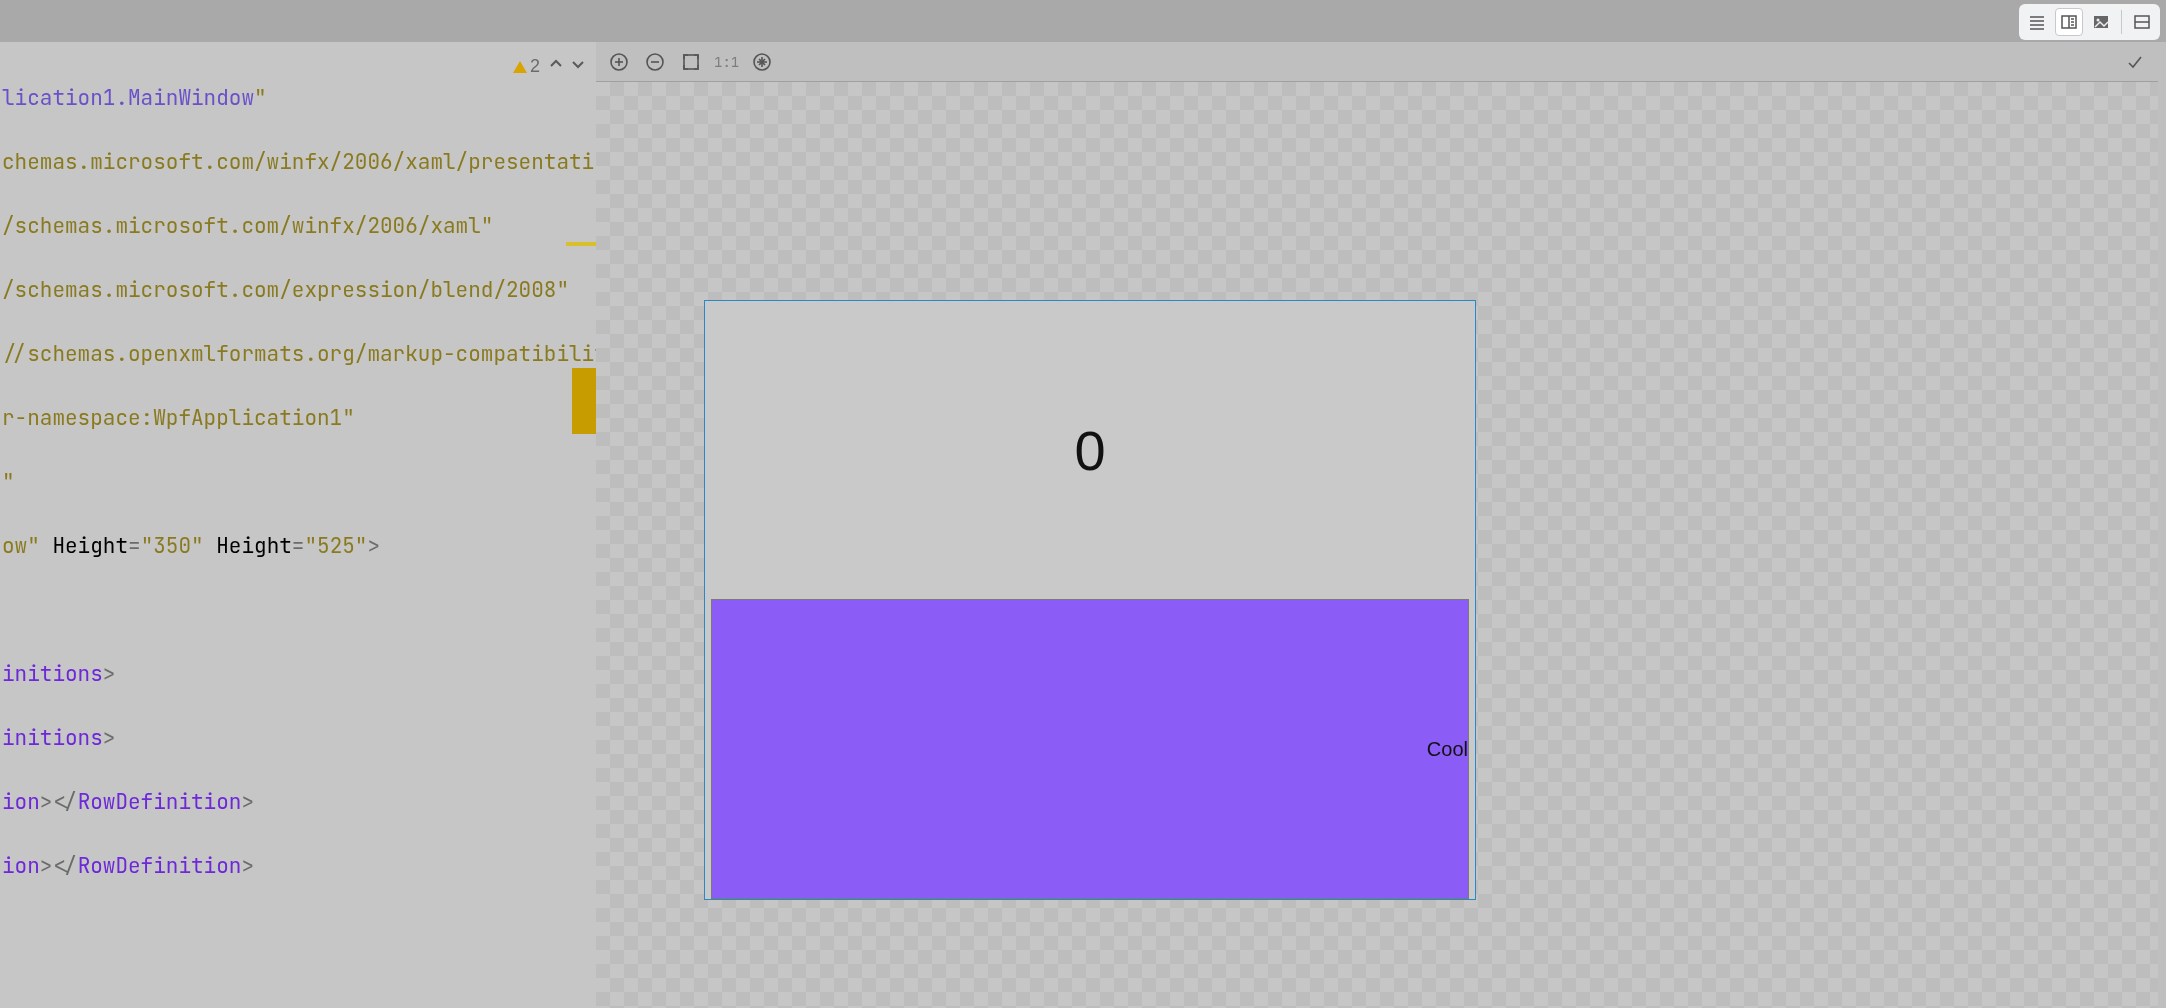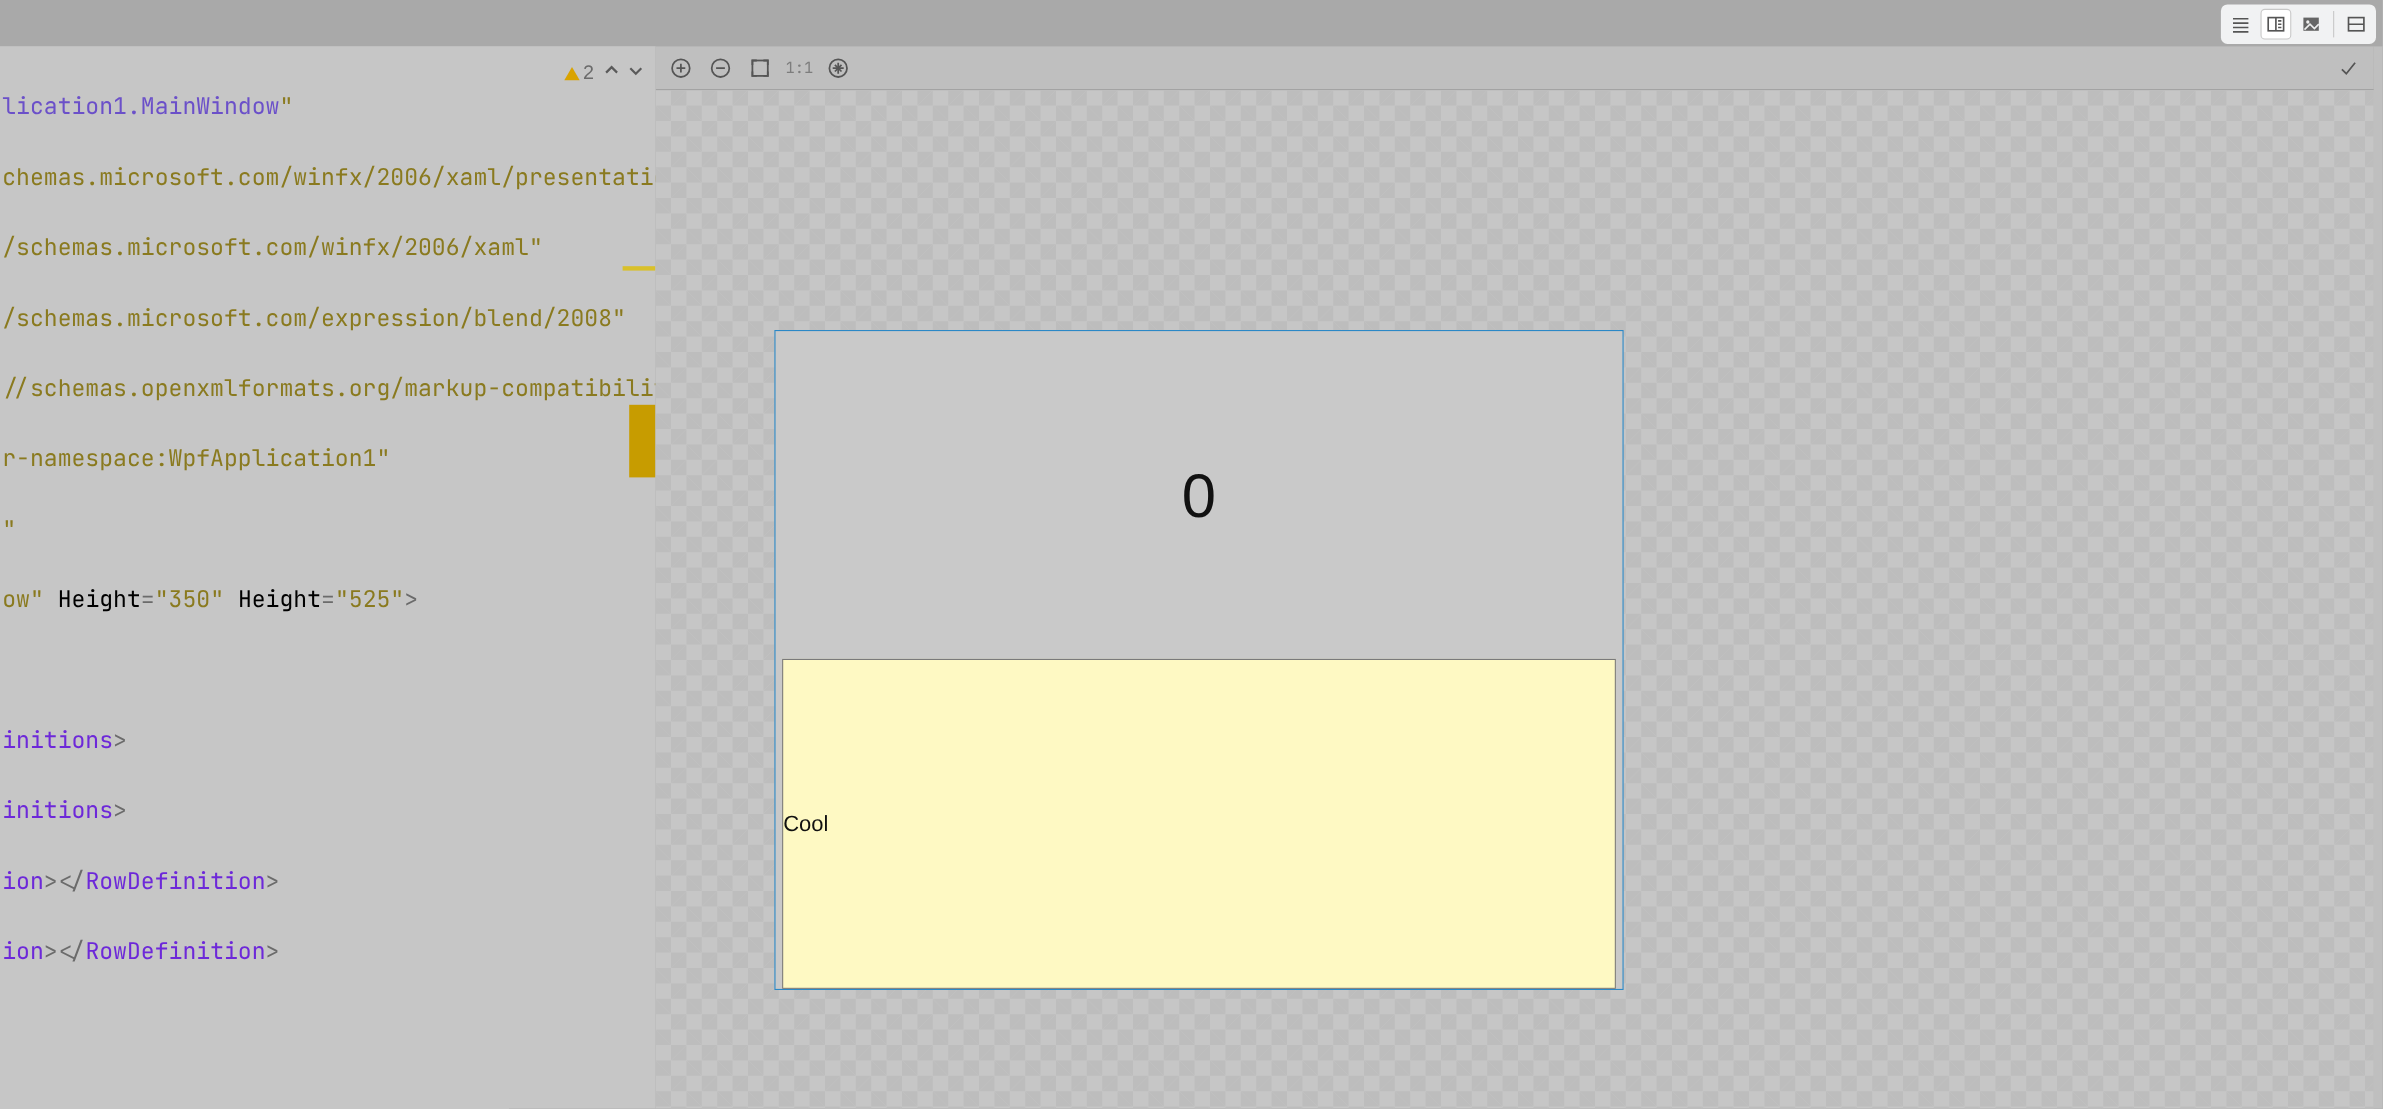--- a/index.html
+++ b/index.html
@@ -170,24 +170,24 @@
     justify-content: center;
   }
   .window-top .big-label {
     font-size: 56px;
     color: #111;
   }
   .window-bottom {
     flex: 1;
     margin: 0 6px 0 6px;
     border: 1px solid #7a7a7a;
-    background: #fef9c3;
-    display: flex;
-    align-items: center;
-    justify-content: flex-start;
+    background: #8b5cf6;
+    display: flex;
+    align-items: center;
+    justify-content: flex-end;
   }
   .window-bottom .btn-text {
     font-size: 20px;
     color: #111;
   }
 
   .right-ruler {
     width: 8px;
     background: #bfbfbf;
   }

